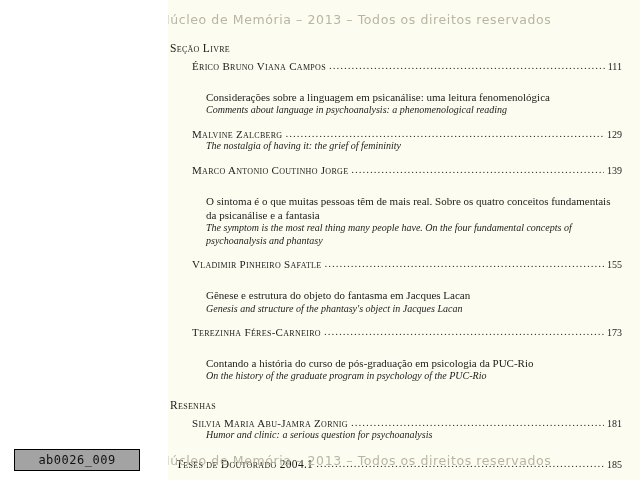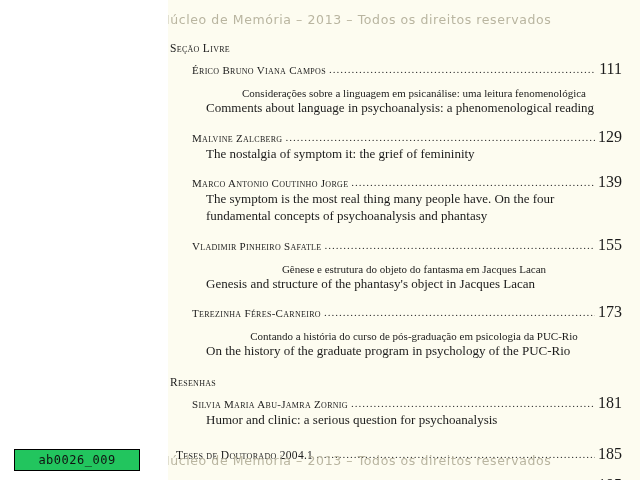--- a/index.html
+++ b/index.html
@@ -50,21 +50,21 @@
     height: 480px;
     background: #ffffff;
   }
   .id-box {
     position: absolute;
     left: 14px;
     top: 449px;
     width: 124px;
     height: 20px;
     border: 1px solid #000000;
-    background: #22c55e;
+    background: #a3a3a3;
     display: flex;
     align-items: center;
     justify-content: center;
     font-family: "DejaVu Sans Mono", monospace;
     font-size: 12px;
     color: #111111;
     letter-spacing: 0.5px;
   }
 
   .content {
@@ -106,35 +106,35 @@
     margin: 0 3px;
     overflow: hidden;
     white-space: nowrap;
     color: #2b2b2b;
     font-size: 11px;
     letter-spacing: 1px;
     transform: translateY(-1px);
   }
   .page-num {
     white-space: nowrap;
-    font-size: 16px;
+    font-size: 10px;
     font-variant: small-caps;
   }
   .entry-title {
     font-size: 11px;
     line-height: 1.28;
     color: #1b1b1b;
     padding-left: 14px;
-    margin-top: 8px;
-    text-align: center;
+    margin-top: 18px;
   }
   .entry-title-en {
-    font-size: 13px;
+    font-size: 10px;
     line-height: 1.28;
     color: #1b1b1b;
+    font-style: italic;
     padding-left: 14px;
   }
 
   
   .plain-entry {
     display: flex;
     align-items: baseline;
     font-size: 11.5px;
     color: #1b1b1b;
     margin: 0 0 13px 4px;
@@ -169,29 +169,30 @@
       <div class="entry-title">Considerações sobre a linguagem em psicanálise: uma leitura fenomenológica</div>
       <div class="entry-title-en">Comments about language in psychoanalysis: a phenomenological reading</div>
     </div>
 
     <div class="entry">
       <div class="entry-author-line">
         <span class="entry-author">Malvine Zalcberg</span>
         <span class="dots">..................................................................................................................</span>
         <span class="page-num">129</span>
       </div>
-      <div class="entry-title-en">The nostalgia of symptom it: the grief of femininity</div>
+      <div class="entry-title-en">The nostalgia of having it: the grief of femininity</div>
     </div>
 
     <div class="entry">
       <div class="entry-author-line">
         <span class="entry-author">Marco Antonio Coutinho Jorge</span>
         <span class="dots">..................................................................................................................</span>
         <span class="page-num">139</span>
       </div>
+      <div class="entry-title">O sintoma é o que muitas pessoas têm de mais real. Sobre os quatro conceitos fundamentais da psicanálise e a fantasia</div>
       <div class="entry-title-en">The symptom is the most real thing many people have. On the four fundamental concepts of psychoanalysis and phantasy</div>
     </div>
 
     <div class="entry">
       <div class="entry-author-line">
         <span class="entry-author">Vladimir Pinheiro Safatle</span>
         <span class="dots">..................................................................................................................</span>
         <span class="page-num">155</span>
       </div>
       <div class="entry-title">Gênese e estrutura do objeto do fantasma em Jacques Lacan</div>

